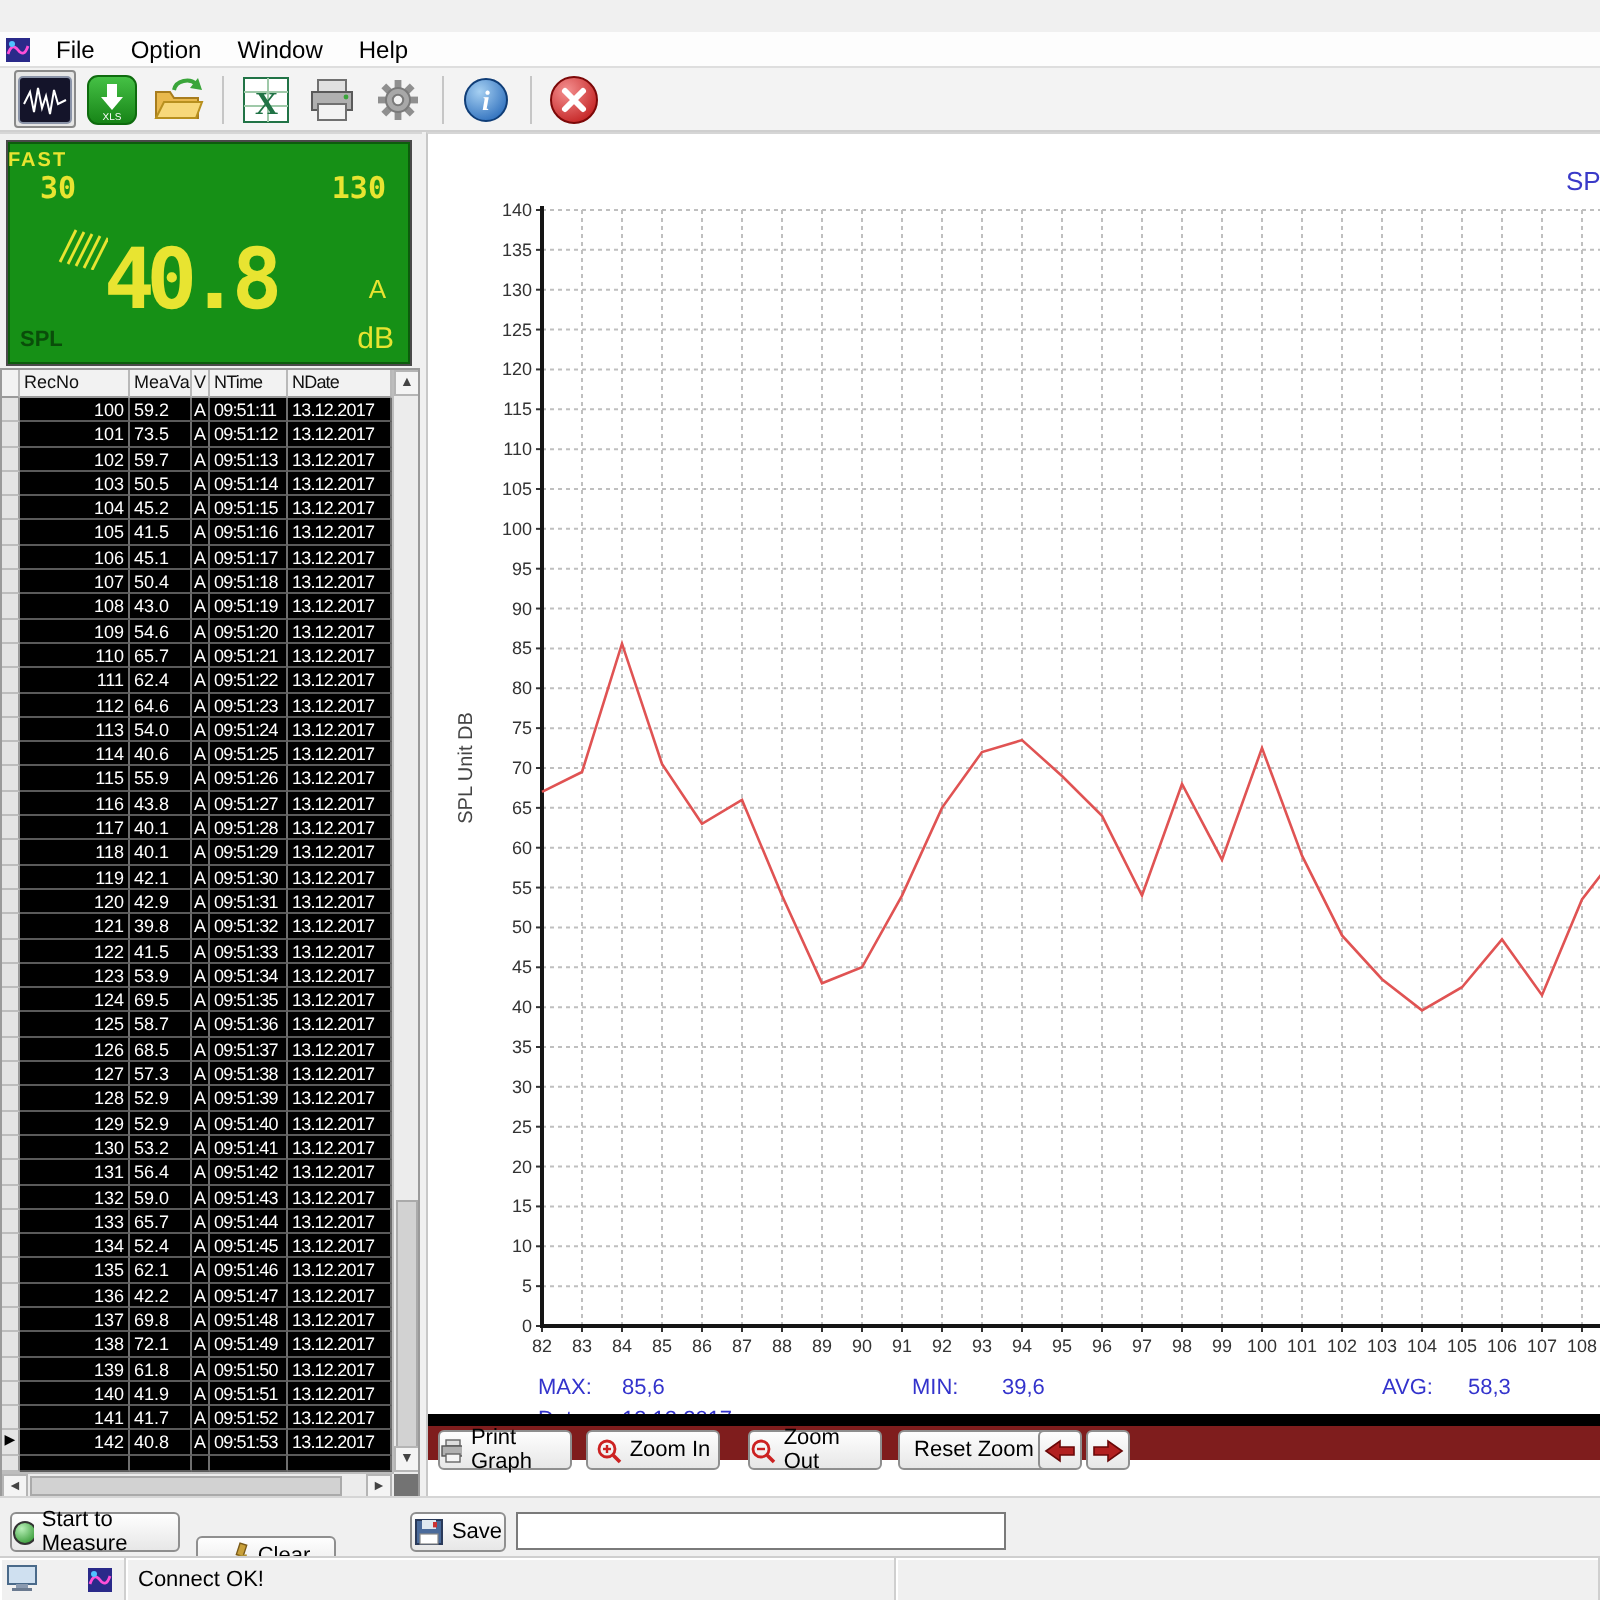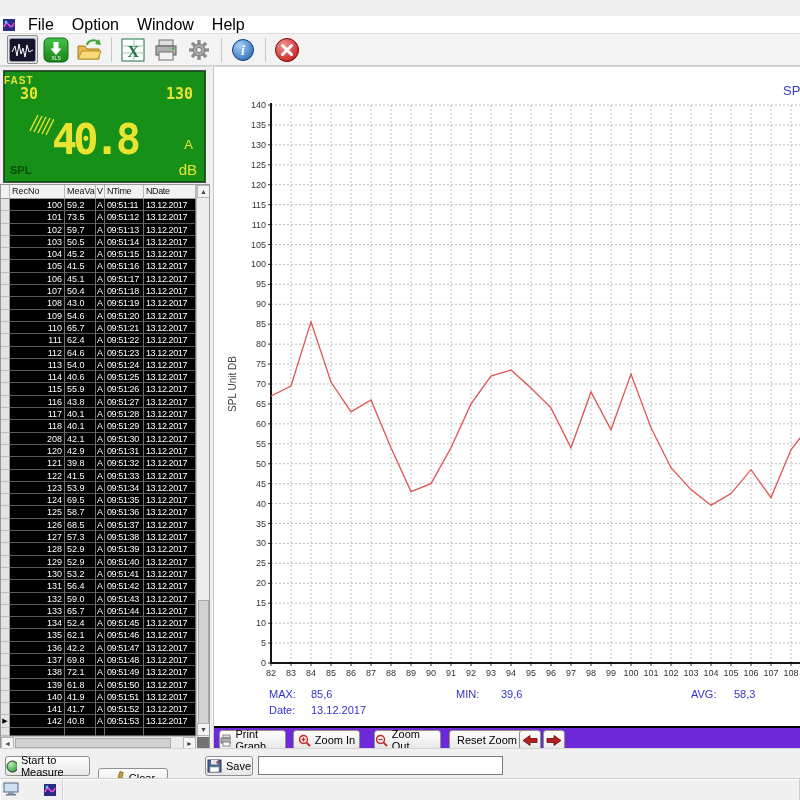--- a/index.html
+++ b/index.html
@@ -2,21 +2,21 @@
 <html><head>
 <meta charset="utf-8">
 <style>
   html,body{margin:0;padding:0;background:#dcdcdc;}
   #app{position:relative;width:800px;height:800px;background:#f0f0f0;overflow:hidden;
        font-family:"Liberation Sans",sans-serif;color:#000;}
   
   .titlebar{position:absolute;left:0;top:0;width:800px;height:16px;background:#4a4846;
             color:#fff;font-size:11px;display:flex;align-items:center;gap:5px;padding-left:3px;box-sizing:border-box;}
   .menubar{position:absolute;left:0;top:16px;width:800px;height:17px;background:#fdfdfd;
-           display:flex;align-items:center;font-size:16px;}
+           display:flex;align-items:center;font-size:12px;}
   .menubar .logo{margin:0 4px 0 3px;}
   .menu-item{padding:0 9px;cursor:default;}
   .toolbar{position:absolute;left:0;top:33px;width:800px;height:33px;background:#f3f3f3;
            border-top:1px solid #dedede;border-bottom:1px solid #cfcfcf;box-sizing:border-box;
            display:flex;align-items:center;padding-left:7px;}
   .tbtn{width:31px;height:29px;display:flex;align-items:center;justify-content:center;margin-right:2px;}
   .tbtn.pressed{border:1px solid #8a8a8a;background:#e6e6e6;border-radius:2px;box-sizing:border-box;}
   .tsep{width:1px;height:24px;background:#c6c6c6;margin:0 5px;}
   
   .left-panel{position:absolute;left:0;top:66px;width:211px;height:682px;background:#f0f0f0;
@@ -61,21 +61,21 @@
   .grid{stroke:#bfbfbf;stroke-width:1;stroke-dasharray:2 2;}
   .tick{stroke:#333;stroke-width:1;}
   .axis{stroke:#151515;stroke-width:2;}
   .xlab,.ylab{font-size:9px;fill:#333;font-family:"Liberation Sans",sans-serif;}
   .ylab{text-anchor:end;}
   .xlab{text-anchor:middle;}
   .ytitle{font-size:10px;fill:#444;text-anchor:middle;font-family:"Liberation Sans",sans-serif;}
   .series{fill:none;stroke-width:1.3;}
   .chart-title{position:absolute;left:569px;top:16px;font-size:13px;color:#3a3ac8;}
   .stat{position:absolute;font-size:11px;color:#3333cc;white-space:nowrap;}
-  .chart-btnbar{position:absolute;left:0;top:659px;width:587px;height:23px;background:#6d28d9;border-top:2px solid #000000;box-sizing:border-box;}
+  .chart-btnbar{position:absolute;left:0;top:640px;width:587px;height:23px;background:#7f1d1d;border-top:6px solid #000000;box-sizing:border-box;}
   .btn{position:absolute;height:20px;background:linear-gradient(#fefefe,#e7e7e7);border:1px solid #8f8f8f;
        border-radius:3px;font-size:11px;display:flex;align-items:center;justify-content:center;gap:4px;
        box-sizing:border-box;color:#000;cursor:default;}
   
   .bottom-bar{position:absolute;left:0;top:748px;width:800px;height:30px;background:#f0f0f0;border-top:1px solid #d5d5d5;box-sizing:border-box;}
   .save-input{position:absolute;left:258px;top:7px;width:245px;height:19px;border:1px solid #7a7a7a;
               background:#fff;box-sizing:border-box;font-size:11px;padding:0 3px;}
   .status-bar{position:absolute;left:0;top:778px;width:800px;height:22px;background:#f0f0f0;
               border-top:1px solid #cfcfcf;display:flex;box-sizing:border-box;}
   .spanel{border-right:1px solid #cfcfcf;box-shadow:inset 1px 1px 0 #fff;display:flex;align-items:center;
@@ -371,21 +371,21 @@
           <div class="trow">
             <div class="cell rowhdr"></div>
             <div class="cell c-recno">118</div>
             <div class="cell c-meaval">40.1</div>
             <div class="cell c-v">A</div>
             <div class="cell c-ntime">09:51:29</div>
             <div class="cell c-ndate">13.12.2017</div>
           </div>
           <div class="trow">
             <div class="cell rowhdr"></div>
-            <div class="cell c-recno">208</div>
+            <div class="cell c-recno">119</div>
             <div class="cell c-meaval">42.1</div>
             <div class="cell c-v">A</div>
             <div class="cell c-ntime">09:51:30</div>
             <div class="cell c-ndate">13.12.2017</div>
           </div>
           <div class="trow">
             <div class="cell rowhdr"></div>
             <div class="cell c-recno">120</div>
             <div class="cell c-meaval">42.9</div>
             <div class="cell c-v">A</div>
@@ -858,16 +858,19 @@
         <rect x="1" y="1" width="14" height="9" fill="#cfe0f0" stroke="#4a6a8a"></rect>
         <rect x="5" y="10" width="6" height="2" fill="#8a9ab0"></rect>
         <rect x="3" y="12" width="10" height="1.5" fill="#6a7a90"></rect>
       </svg>
       <svg width="12" height="12">
         <rect width="12" height="12" fill="#2a2a8a"></rect>
         <path d="M1,8 Q3,2 6,6 T11,4" stroke="#ff4fd8" fill="none" stroke-width="1.4"></path>
         <circle cx="3" cy="3" r="1.5" fill="#4fc3ff"></circle>
       </svg>
     </div>
+    <div class="spanel sp2">
+      <span>Connect OK!</span>
+    </div>
     <div class="spanel sp3"></div>
   </div>
 
 </div>
 
 </body></html>

